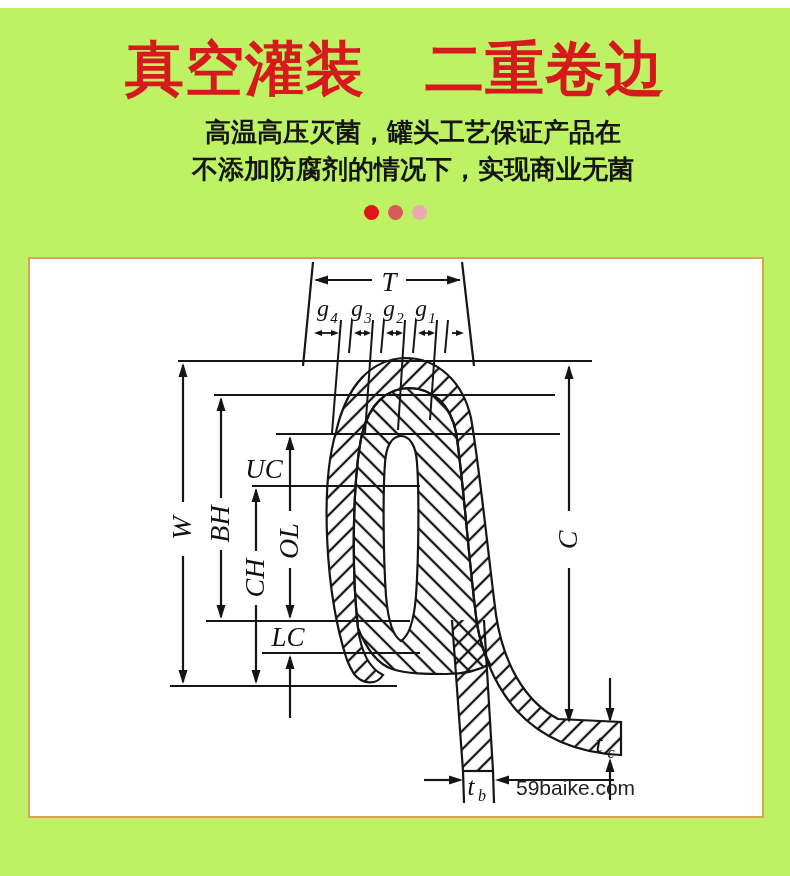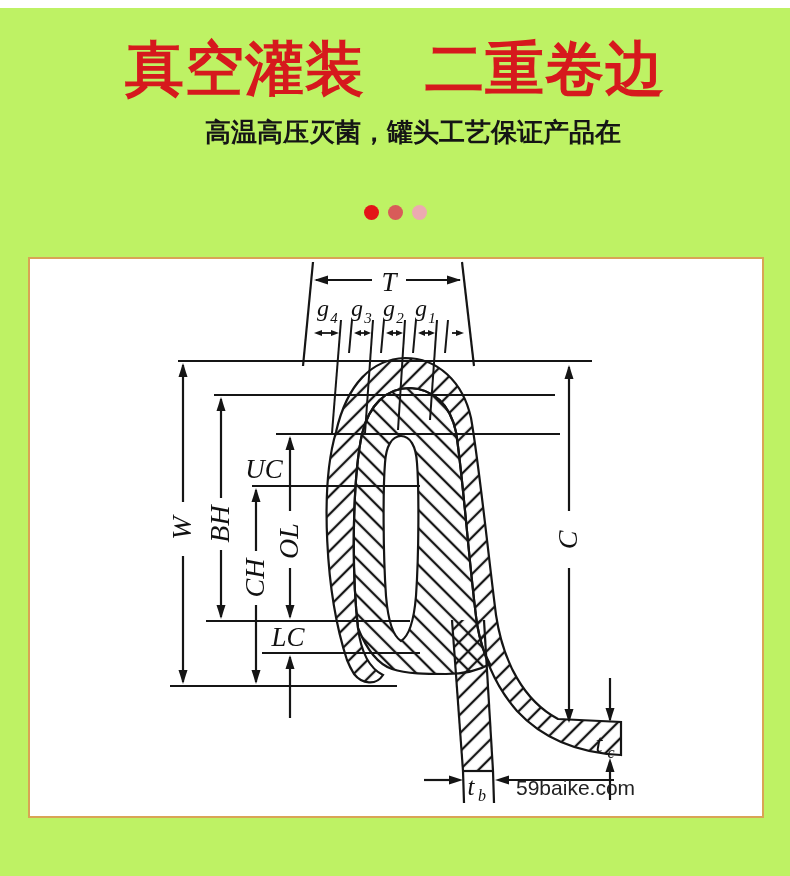--- a/index.html
+++ b/index.html
@@ -21,20 +21,21 @@
 </style>
 </head>
 <body>
 
 <div class="page">
 
   <div class="hdr">
     <h1 class="title" style="color: rgb(214, 25, 29);">真空灌装　二重卷边</h1>
     <div class="subtitle">
       <div>高温高压灭菌，罐头工艺保证产品在</div>
+      <div>不添加防腐剂的情况下，实现商业无菌</div>
     </div>
   </div>
 
   <div class="dots">
     <span class="dot" style="background-color: rgb(227, 20, 24);"></span>
     <span class="dot" style="background-color: rgb(216, 91, 89);"></span>
     <span class="dot" style="background-color: rgb(236, 170, 176);"></span>
   </div>
 
   <div class="panel" style="border-color: rgb(217, 164, 85);"></div>

